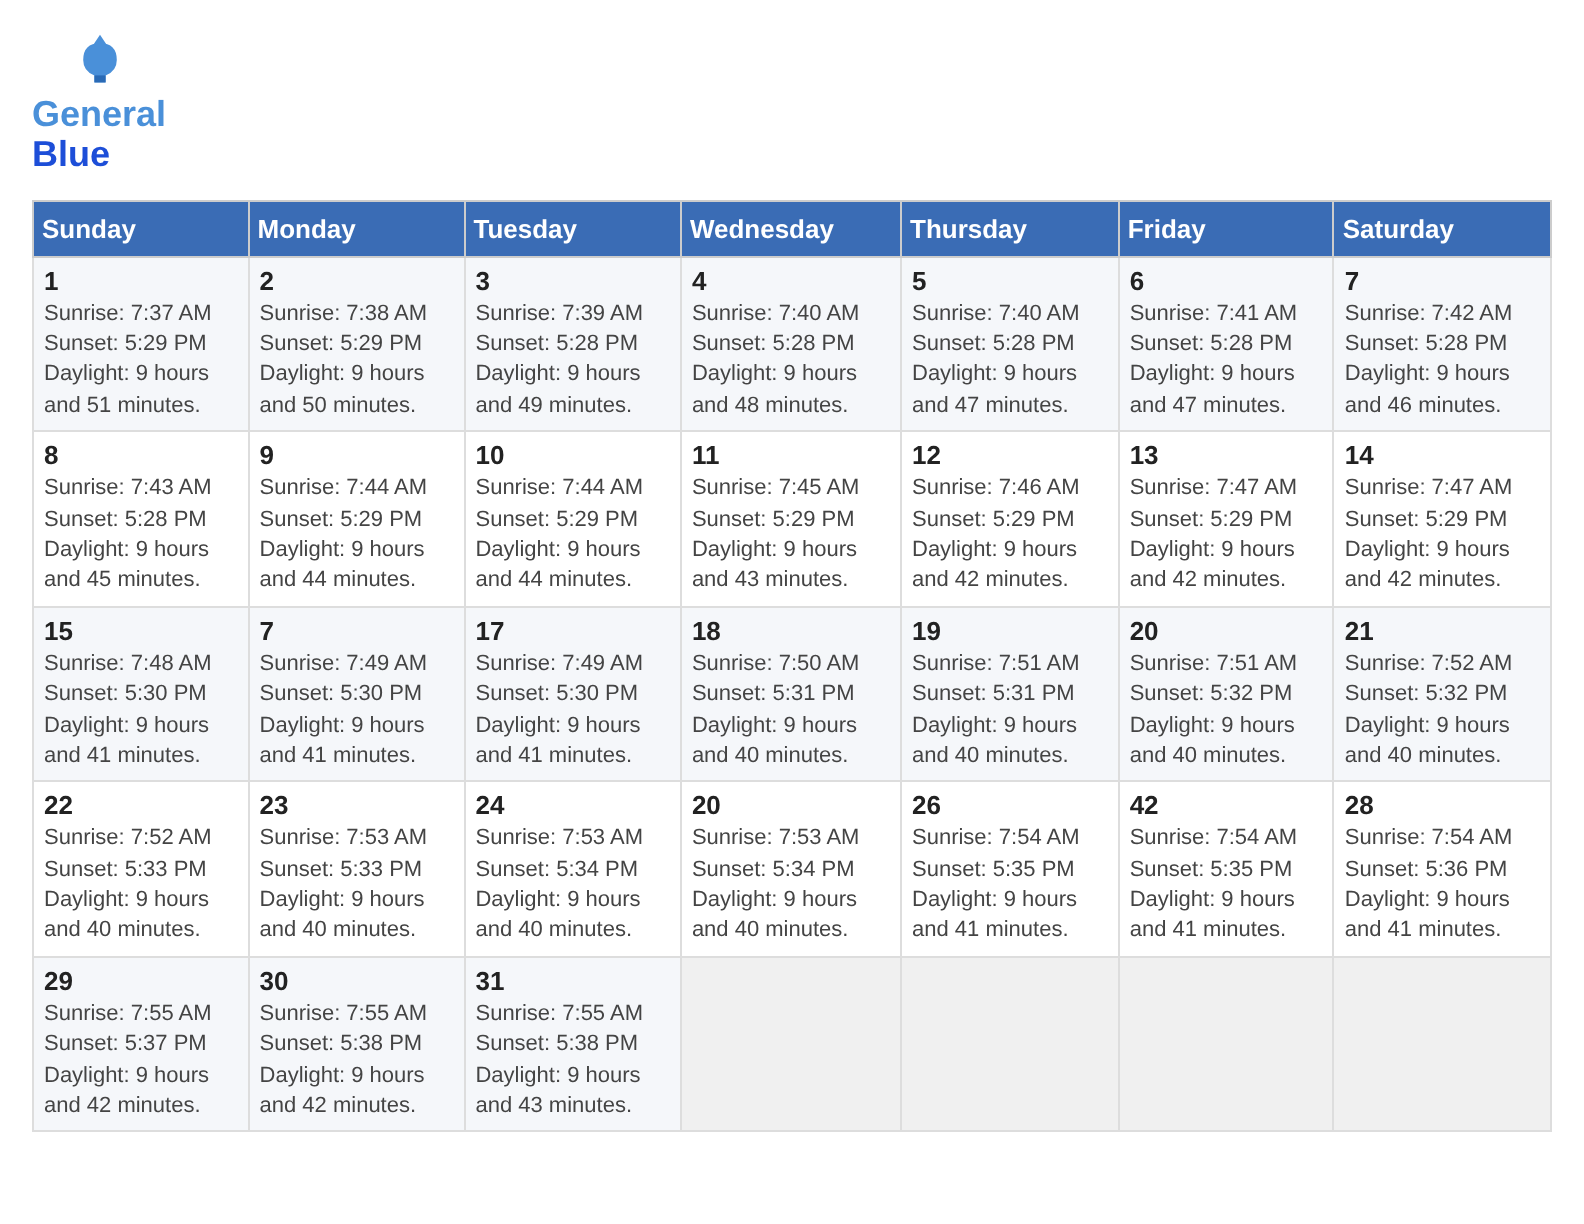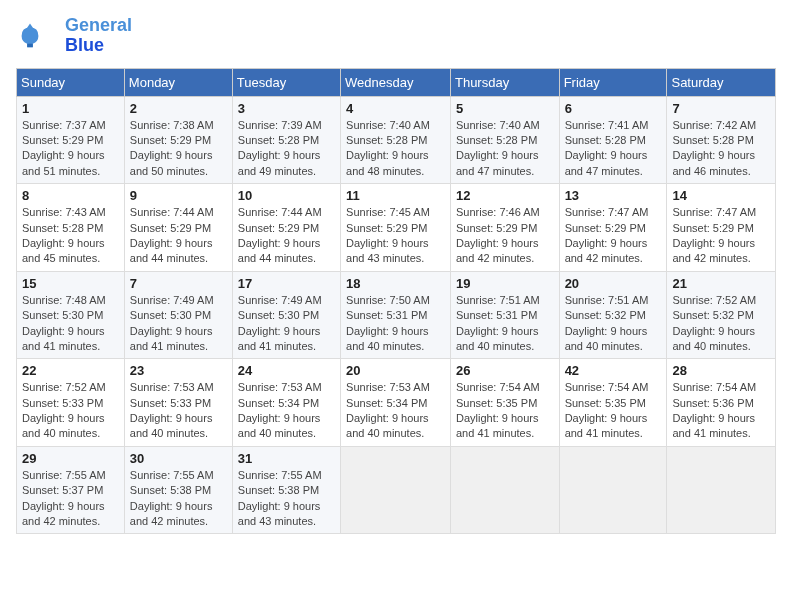--- a/index.html
+++ b/index.html
@@ -12,21 +12,22 @@
     }
     .header {
       display: flex;
       justify-content: space-between;
       align-items: flex-start;
       margin-bottom: 12px;
     }
     .logo {
       display: flex;
       align-items: center;
-      gap: 21px;
+      gap: 4px;
+      flex-direction: column;
     }
     .logo-text {
       font-size: 18px;
       font-weight: bold;
       color: #333;
       line-height: 1.1;
     }
     .logo-text span {
       color: #4a90d9;
     }
@@ -50,21 +51,21 @@
       width: 100%;
       border-collapse: collapse;
       font-size: 11px;
     }
     thead tr th {
       background-color: #3a6cb5;
       color: #fff;
       padding: 6px 4px;
       text-align: left;
       font-size: 13px;
-      font-weight: normal;
+      font-weight: bold;
       border: 1px solid #ccc;
     }
     tbody tr td {
       vertical-align: top;
       padding: 4px 5px;
       border: 1px solid #ddd;
       width: 113px;
       min-height: 80px;
       color: #333;
       background: #fff;

